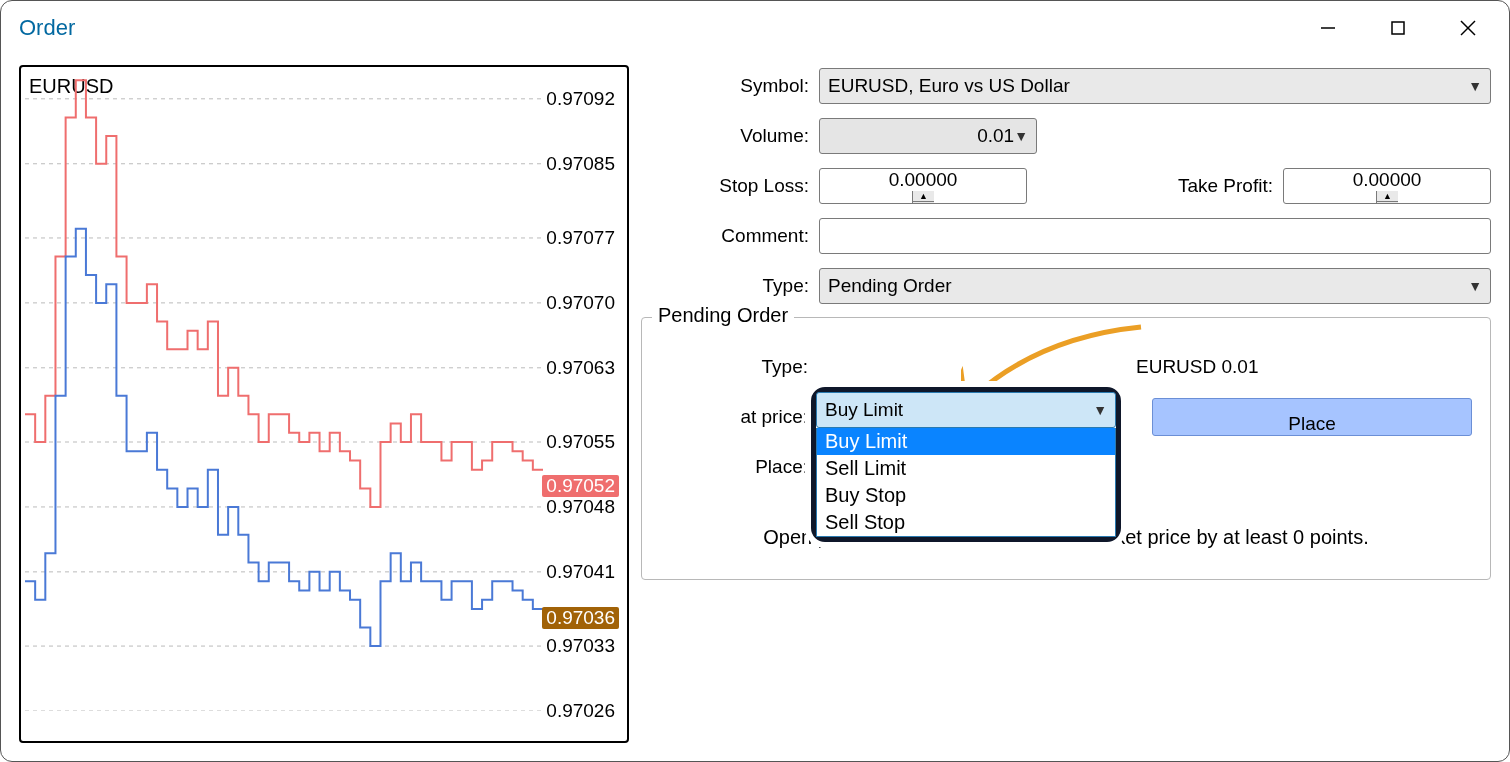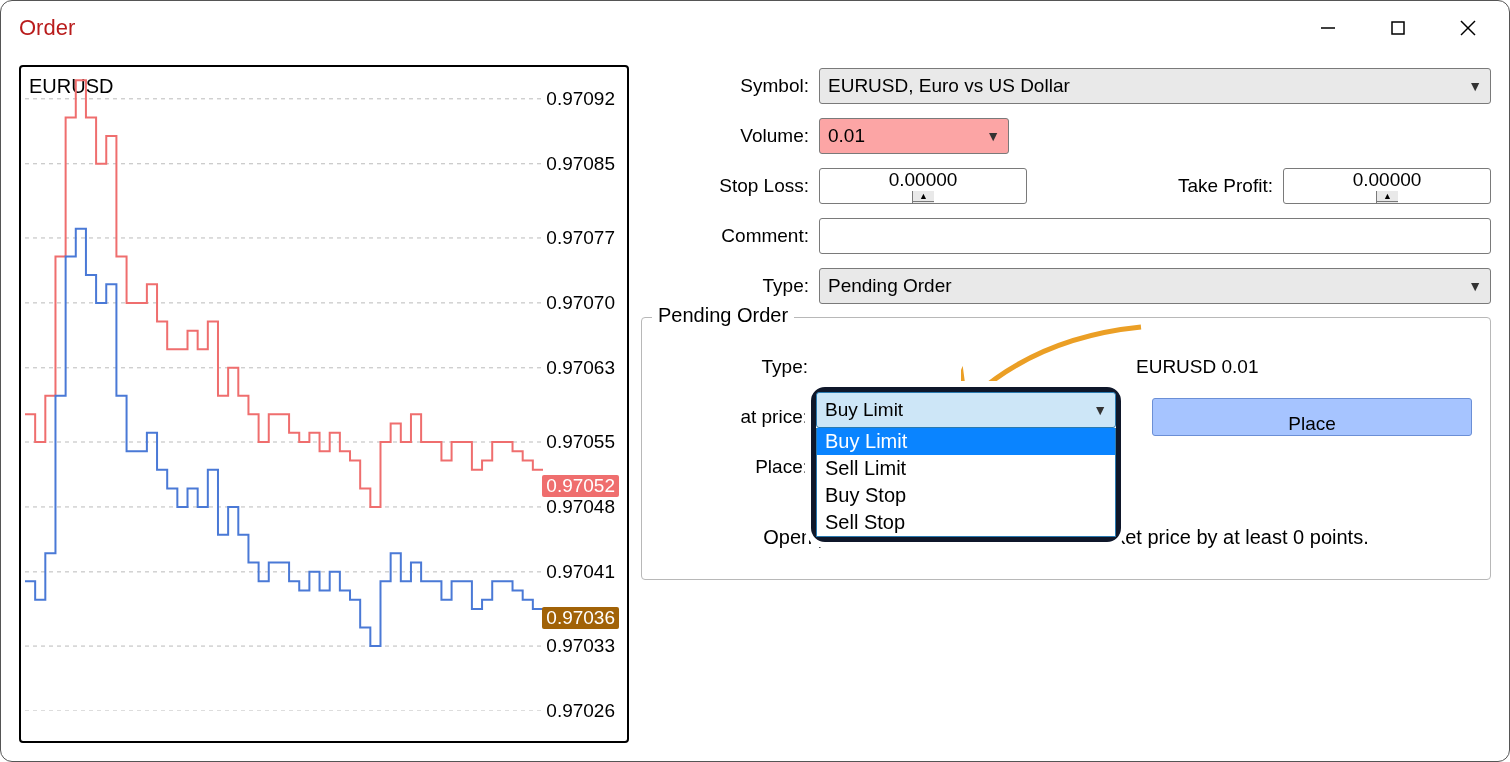--- a/index.html
+++ b/index.html
@@ -20,21 +20,21 @@
     background: #fff;
     display: flex;
     flex-direction: column;
   }
   .titlebar {
     height: 54px;
     display: flex;
     align-items: center;
     padding: 0 6px 0 18px;
     font-size: 22px;
-    color: #b91c1c;
+    color: #0369a1;
   }
   .titlebar .spacer { flex: 1; }
   .tb-btn {
     width: 70px;
     height: 46px;
     display: flex;
     align-items: center;
     justify-content: center;
     color: #000;
   }
@@ -270,21 +270,21 @@
       <div class="form-row">
         <div class="fld-label lbl-col">Symbol:</div>
         <div class="combo" style="flex:1">
           <span>EURUSD, Euro vs US Dollar</span>
           <span class="chev">▼</span>
         </div>
       </div>
 
       <div class="form-row">
         <div class="fld-label lbl-col">Volume:</div>
-        <div class="combo" style="width:190px; background:#fca5a5;">
+        <div class="combo" style="width:218px; background:#e5e5e5;justify-content:flex-end;">
           <span>0.01</span>
           <span class="chev">▼</span>
         </div>
       </div>
 
       <div class="form-row">
         <div class="fld-label lbl-col">Stop Loss:</div>
         <div class="spin" style="width:208px">
           <span class="val">0.00000</span>
           <div class="arrows">

